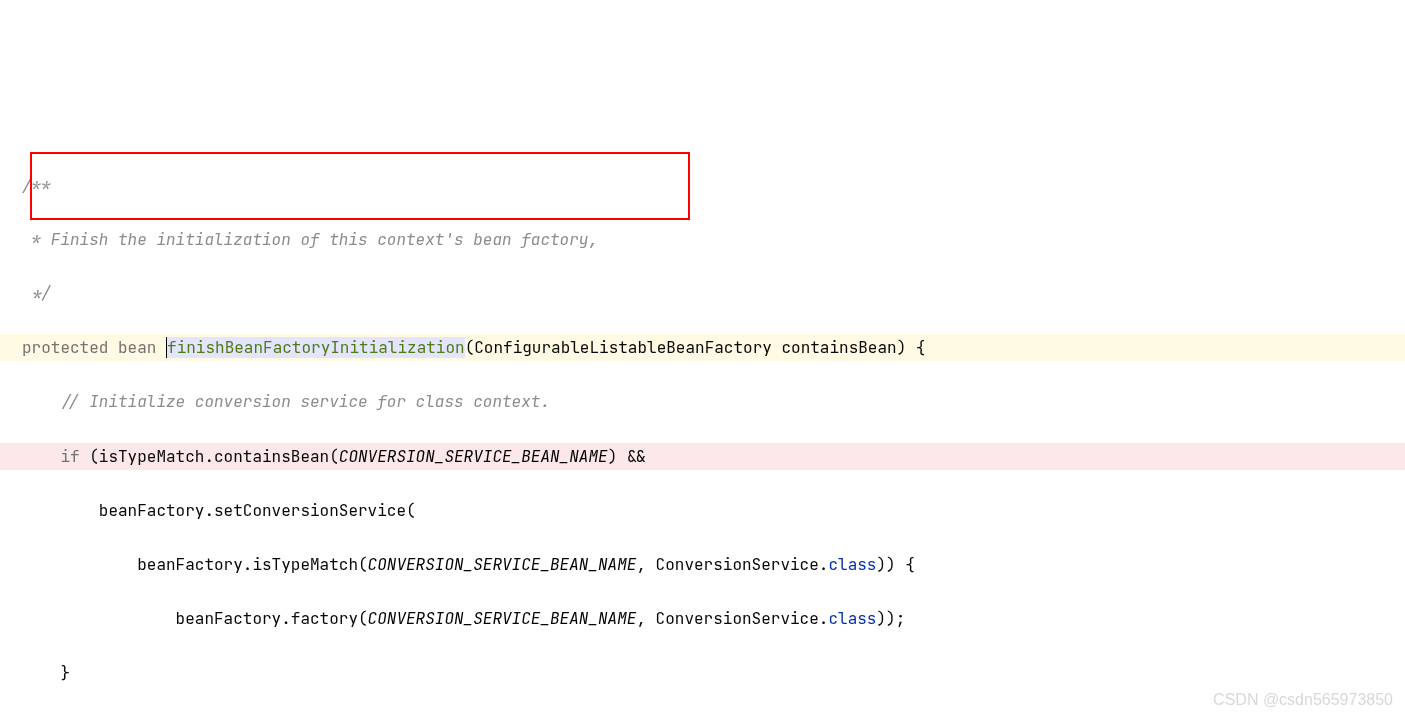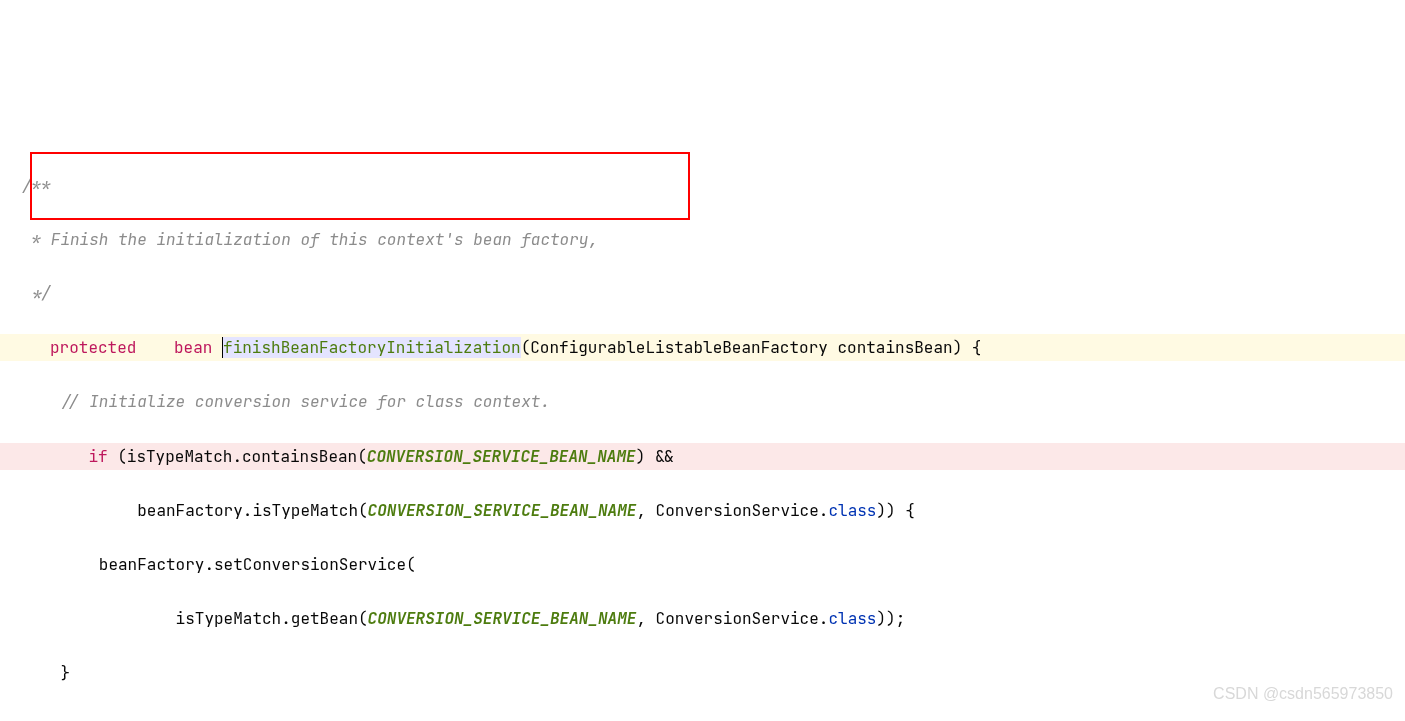--- a/index.html
+++ b/index.html
@@ -21,31 +21,29 @@
       position: relative;
     }
     .line {
       padding-left: 22px;
     }
     .comment {
       color: #8c8c8c;
       font-style: italic;
     }
     .keyword-red {
-      color: #be185d;
-      margin-left: 28px;
+      color: #737373;
     }
     .method-name-hl {
       color: #4d7c0f;
       background: #e4e4ff;
     }
     .constant {
-      color: #4d7c0f;
+      color: #000000;
       font-style: italic;
-      font-weight: bold;
     }
     .class-kw {
       color: #0033b3;
     }
     .red-box {
       position: absolute;
       border: 2px solid #ff0000;
       left: 30px;
       top: 34px;
       width: 660px;
@@ -53,21 +51,21 @@
       pointer-events: none;
     }
     .line-highlight-method {
       background: #fffae3;
     }
     .line-highlight-if {
       background: #fce8e8;
     }
     .watermark {
       position: fixed;
-      bottom: 14px;
+      bottom: 8px;
       right: 12px;
       color: #d8d8d8;
       font-family: -apple-system, BlinkMacSystemFont, 'Segoe UI', sans-serif;
       font-size: 16px;
       font-style: normal;
     }
     .cursor-mark {
       border-left: 1px solid #000;
     }
   </style>
@@ -77,23 +75,23 @@
 
 
 <div class="code-container">
 <div class="red-box"></div>
 <div class="line"><span class="comment">/**</span></div>
 <div class="line"><span class="comment"> * Finish the initialization of this context's bean factory,</span></div>
 <div class="line"><span class="comment"> */</span></div>
 <div class="line line-highlight-method"><span class="keyword-red">protected</span> <span class="keyword-red">bean</span> <span class="cursor-mark"></span><span class="method-name-hl">finishBeanFactoryInitialization</span><span>(ConfigurableListableBeanFactory containsBean) {</span></div>
 <div class="line">    <span class="comment">// Initialize conversion service for class context.</span></div>
 <div class="line line-highlight-if">    <span class="keyword-red">if</span><span> (isTypeMatch.containsBean(</span><span class="constant">CONVERSION_SERVICE_BEAN_NAME</span><span>) &amp;&amp;</span></div>
+<div class="line"><span>        beanFactory.setConversionService(</span></div>
 <div class="line"><span>            beanFactory.isTypeMatch(</span><span class="constant">CONVERSION_SERVICE_BEAN_NAME</span><span>, ConversionService.</span><span class="class-kw">class</span><span>)) {</span></div>
-<div class="line"><span>        beanFactory.setConversionService(</span></div>
-<div class="line"><span>                isTypeMatch.getBean(</span><span class="constant">CONVERSION_SERVICE_BEAN_NAME</span><span>, ConversionService.</span><span class="class-kw">class</span><span>));</span></div>
+<div class="line"><span>                beanFactory.factory(</span><span class="constant">CONVERSION_SERVICE_BEAN_NAME</span><span>, ConversionService.</span><span class="class-kw">class</span><span>));</span></div>
 <div class="line"><span>    }</span></div>
 
 
 
 
 
 
 
 
 

